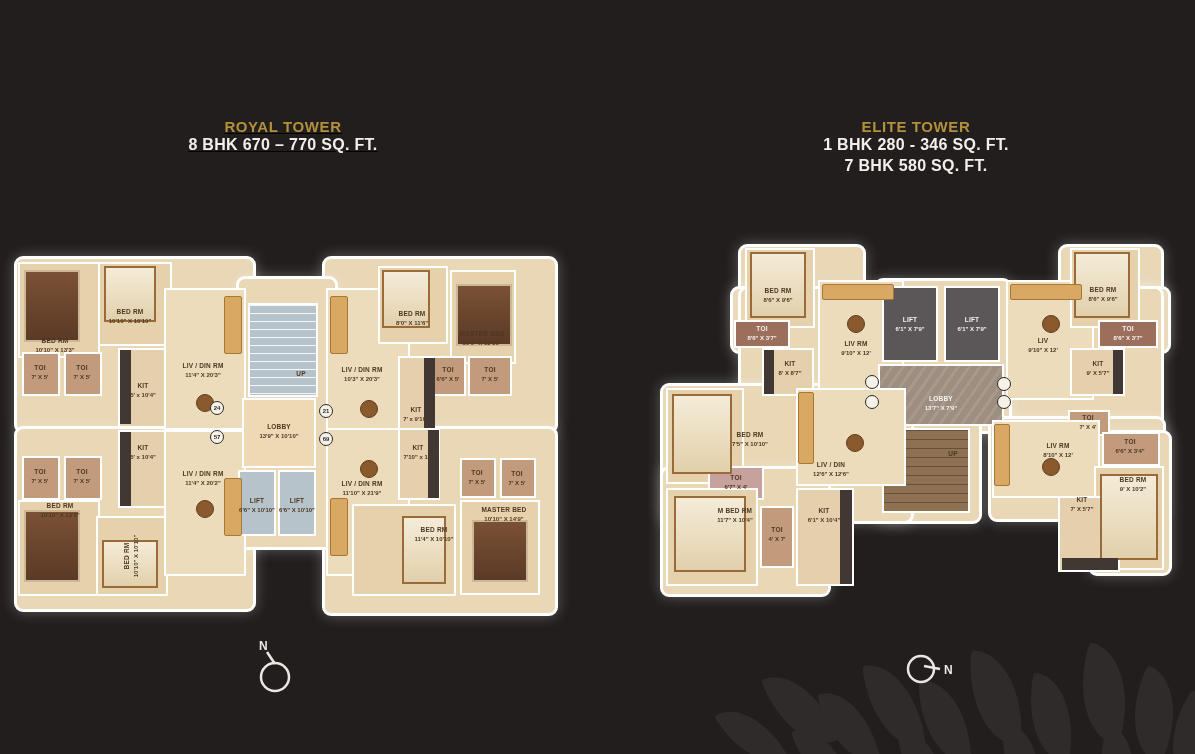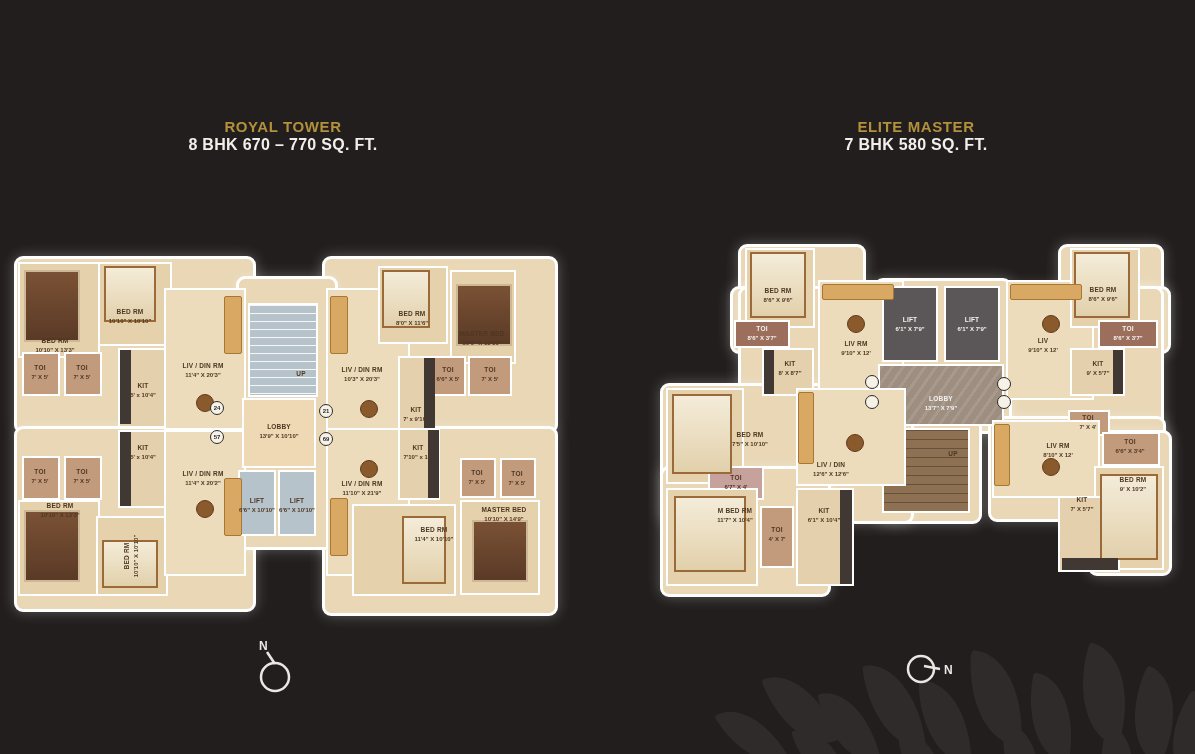--- a/index.html
+++ b/index.html
@@ -40,26 +40,27 @@
   .counter{position:absolute;background:#413833;z-index:3;}
   .tbl{position:absolute;background:#8a5a2c;border:1px solid #5f3c1c;border-radius:50%;z-index:3;}
   .compass{position:absolute;z-index:4;}
   .leaf{position:absolute;background:#2e2b2a;border-radius:6% 100% 6% 100%;z-index:1;}
 </style>
 </head>
 <body>
 
 <div class="stage">
 
-  <div class="titleblock" style="left:103px;top:118px;width:360px;">
+  <div class="titleblock" style="left:103px;top:118px;width:360px;text-decoration:underline;">
     <div class="t-gold">ROYAL TOWER</div>
     <div class="t-white">8 BHK 670 – 770 SQ. FT.</div>
   </div>
   <div class="titleblock" style="left:736px;top:118px;width:360px;">
-    <div class="t-gold">ELITE MASTER</div>
+    <div class="t-gold">ELITE TOWER</div>
+    <div class="t-white">1 BHK 280 - 346 SQ. FT.</div>
     <div class="t-white">7 BHK 580 SQ. FT.</div>
   </div>
 
   <div class="plan" style="left:10px;top:248px;width:535px;height:365px;">
 
     <div class="blk" style="left:4px;top:8px;width:236px;height:172px;"></div>
     <div class="blk" style="left:4px;top:178px;width:236px;height:180px;"></div>
     <div class="blk" style="left:312px;top:8px;width:230px;height:172px;"></div>
     <div class="blk" style="left:312px;top:178px;width:230px;height:184px;"></div>
     <div class="blk" style="left:226px;top:28px;width:96px;height:268px;"></div>

